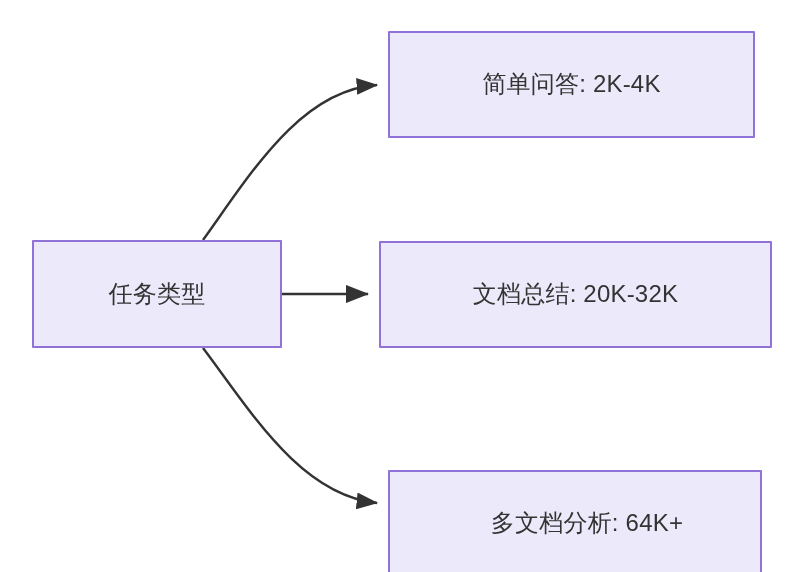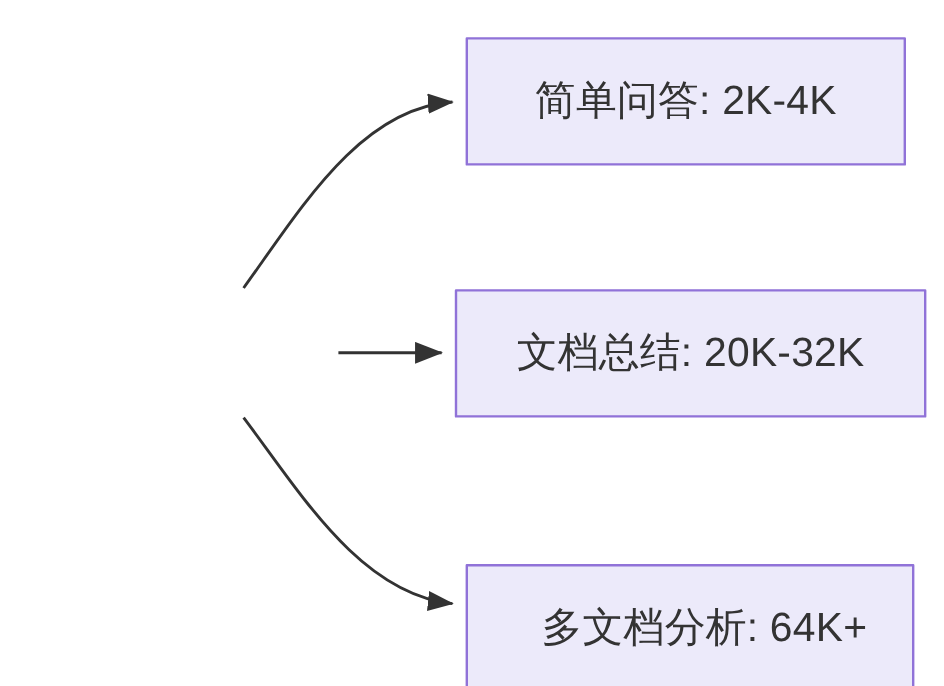--- a/index.html
+++ b/index.html
@@ -34,21 +34,21 @@
     background: #ECEAFA;
     border: 2px solid #9072d8;
     border-radius: 1px;
     display: flex;
     align-items: center;
     justify-content: center;
     text-align: center;
   }
   .node-label {
     color: #333333;
-    font-size: 34px;
+    font-size: 24px;
     line-height: 1.2;
     letter-spacing: 0.2px;
     white-space: nowrap;
   }
   
   #node-root      { left: 32px;  top: 240px; width: 250px; height: 108px; }
   #node-simple-qa { left: 388px; top: 31px;  width: 367px; height: 107px; }
   #node-doc-sum   { left: 379px; top: 241px; width: 393px; height: 107px; }
   #node-multi-doc { left: 388px; top: 470px; width: 374px; height: 107px; padding-left: 24px; }
 </style>
@@ -64,20 +64,23 @@
       </marker>
     </defs>
 
     <path d="M 203,240 C 250,175 300,90 377,85" fill="none" stroke="#333333" stroke-width="2.4" marker-end="url(#arrowhead)"></path>
 
     <path d="M 282,294 L 368,294" fill="none" stroke="#333333" stroke-width="2.6" marker-end="url(#arrowhead)"></path>
 
     <path d="M 203,348 C 250,410 300,495 377,503" fill="none" stroke="#333333" stroke-width="2.4" marker-end="url(#arrowhead)"></path>
   </svg>
 
+  <div class="node" id="node-root">
+    <span class="node-label">任务类型</span>
+  </div>
 
   <div class="node" id="node-simple-qa">
     <span class="node-label">简单问答: 2K-4K</span>
   </div>
 
   <div class="node" id="node-doc-sum">
     <span class="node-label">文档总结: 20K-32K</span>
   </div>
 
   <div class="node" id="node-multi-doc">

